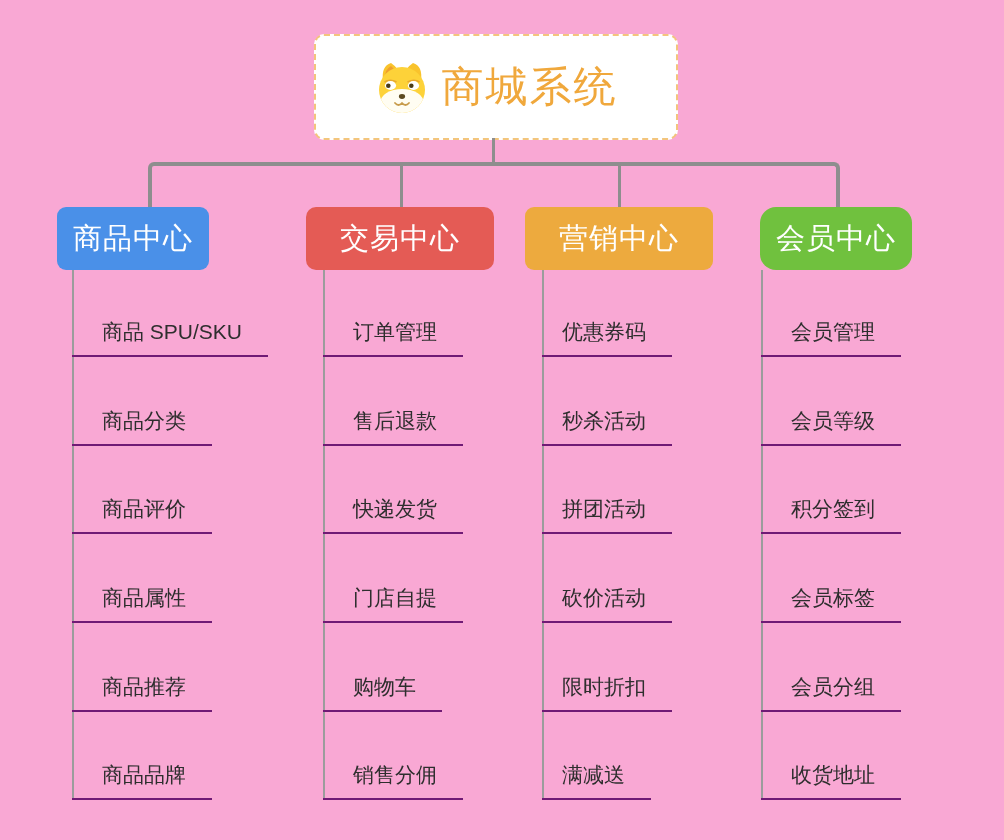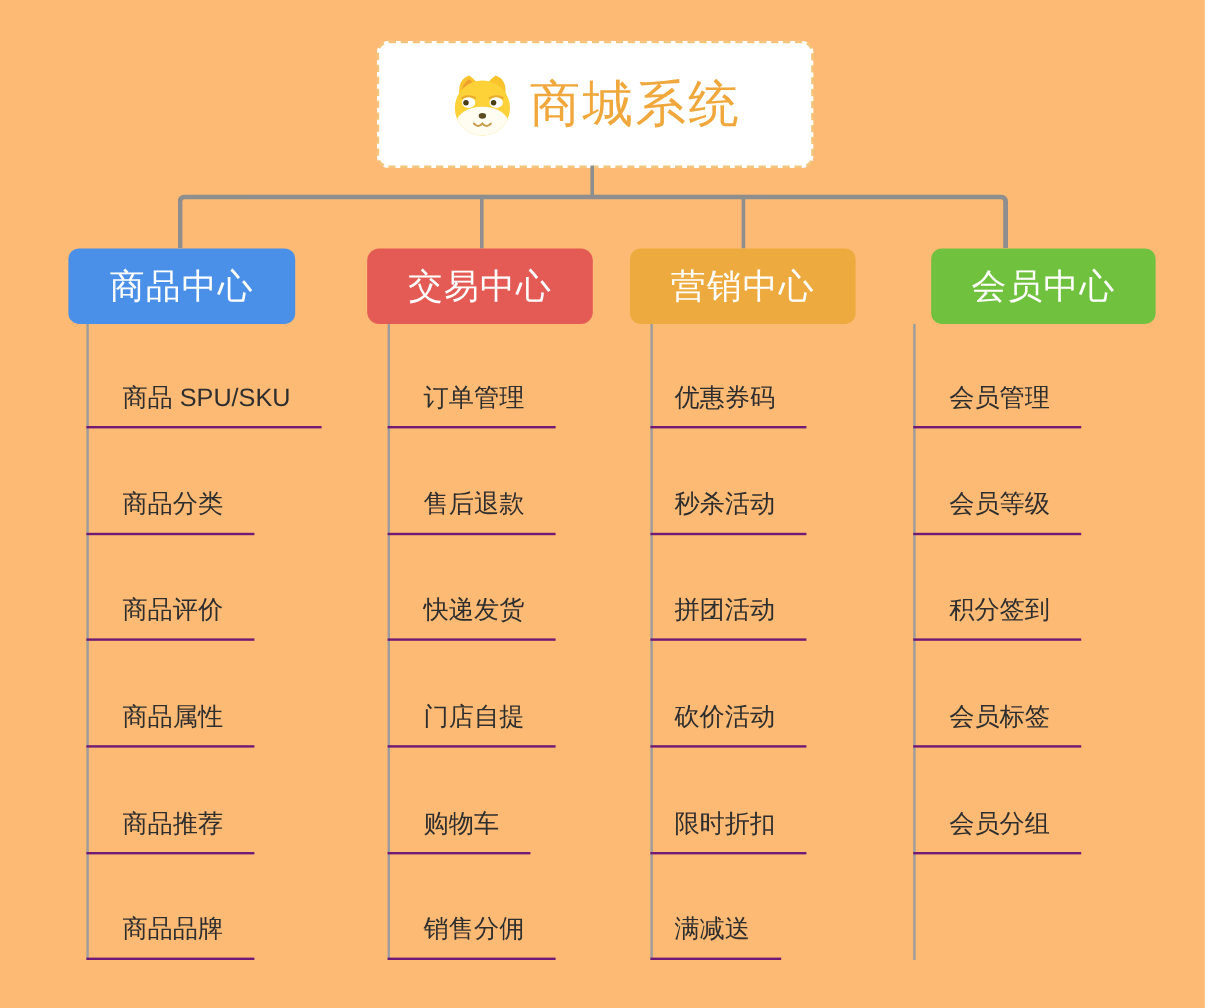--- a/index.html
+++ b/index.html
@@ -3,21 +3,21 @@
 <meta charset="utf-8">
 <style>
   html,body{margin:0;padding:0;}
   body{
     font-family:"Liberation Sans","DejaVu Sans",sans-serif;
     background:#eeeeee;
   }
   #stage{
     position:relative;
     width:1004px;height:840px;
-    background:#fdba74;
+    background:#f9a8d4;
     overflow:hidden;
   }
 
   
   .root-node{
     position:absolute;left:314px;top:34px;width:364px;height:106px;
     box-sizing:border-box;
     background:#ffffff;
     border:2px dashed #f3c57c;
     border-radius:10px;
@@ -50,24 +50,24 @@
   .cat{
     position:absolute;top:207px;height:63px;
     border-radius:9px;
     color:#ffffff;
     font-size:29px;
     letter-spacing:1px;
     display:flex;align-items:center;justify-content:center;
     white-space:nowrap;
     cursor:pointer;
   }
-  .cat-1{left:57px;width:189px;}
+  .cat-1{left:57px;width:152px;}
   .cat-2{left:306px;width:188px;}
   .cat-3{left:525px;width:188px;}
-  .cat-4{left:776px;width:187px;}
+  .cat-4{left:760px;width:152px;border-radius:16px;}
 
   
   .trunk{position:absolute;top:270px;width:2px;height:530px;background:#9c9c9c;}
   .t-1{left:72px;}
   .t-2{left:323px;}
   .t-3{left:542px;}
   .t-4{left:761px;}
 
   
   .leaf{
@@ -164,14 +164,15 @@
   <div class="leaf c-3 r-2">拼团活动</div>
   <div class="leaf c-3 r-3">砍价活动</div>
   <div class="leaf c-3 r-4">限时折扣</div>
   <div class="leaf c-3 r-5">满减送</div>
 
   <div class="leaf c-4 r-0">会员管理</div>
   <div class="leaf c-4 r-1">会员等级</div>
   <div class="leaf c-4 r-2">积分签到</div>
   <div class="leaf c-4 r-3">会员标签</div>
   <div class="leaf c-4 r-4">会员分组</div>
+  <div class="leaf c-4 r-5">收货地址</div>
 
 </div>
 
 </body></html>

